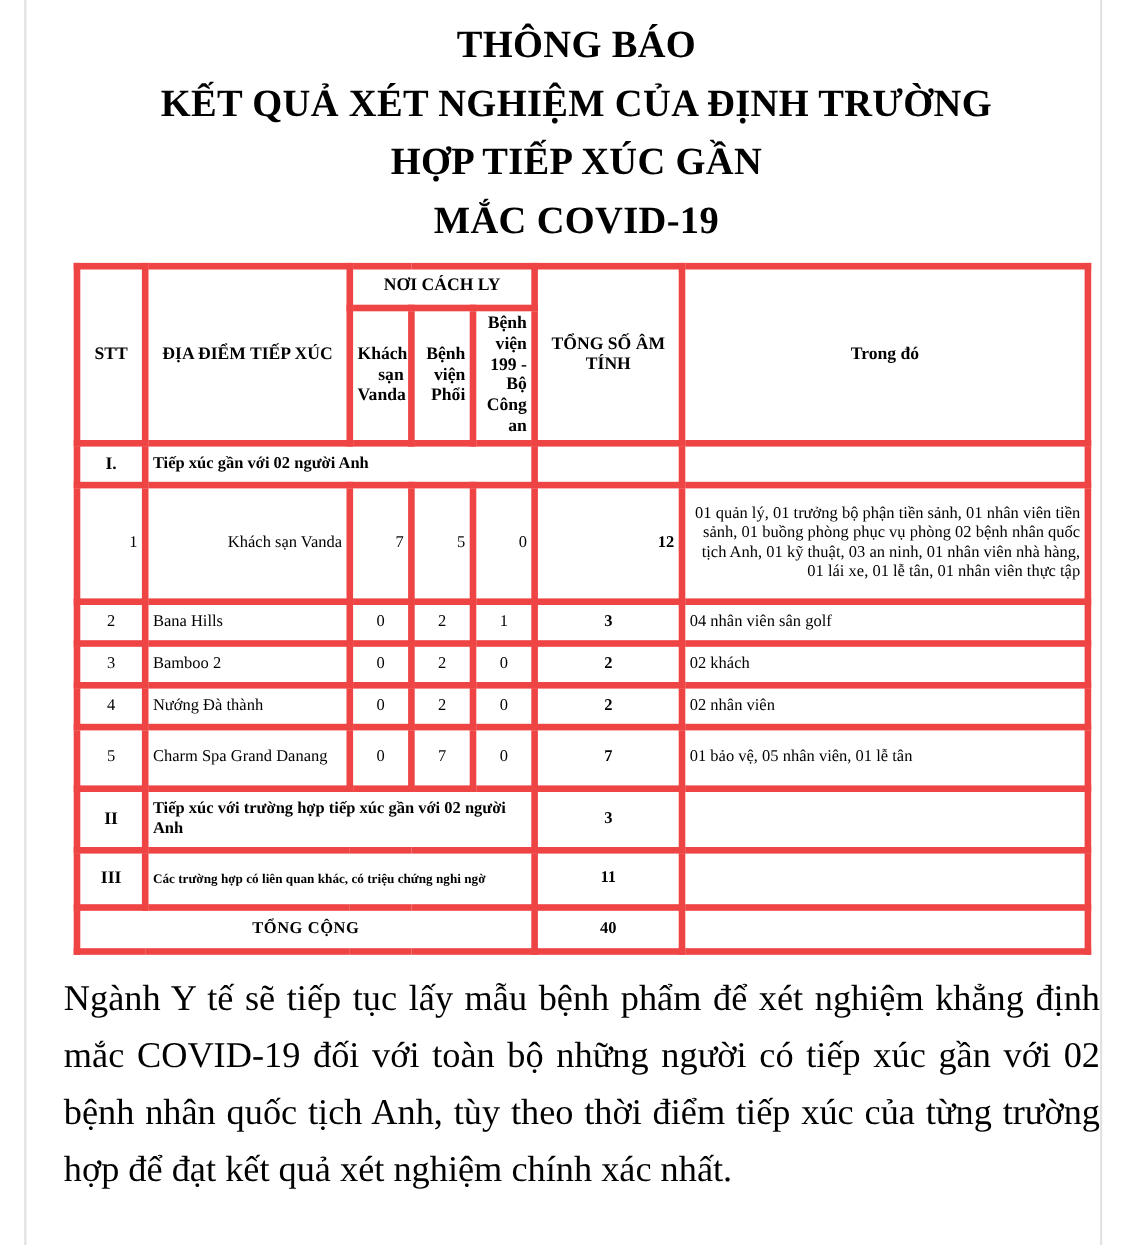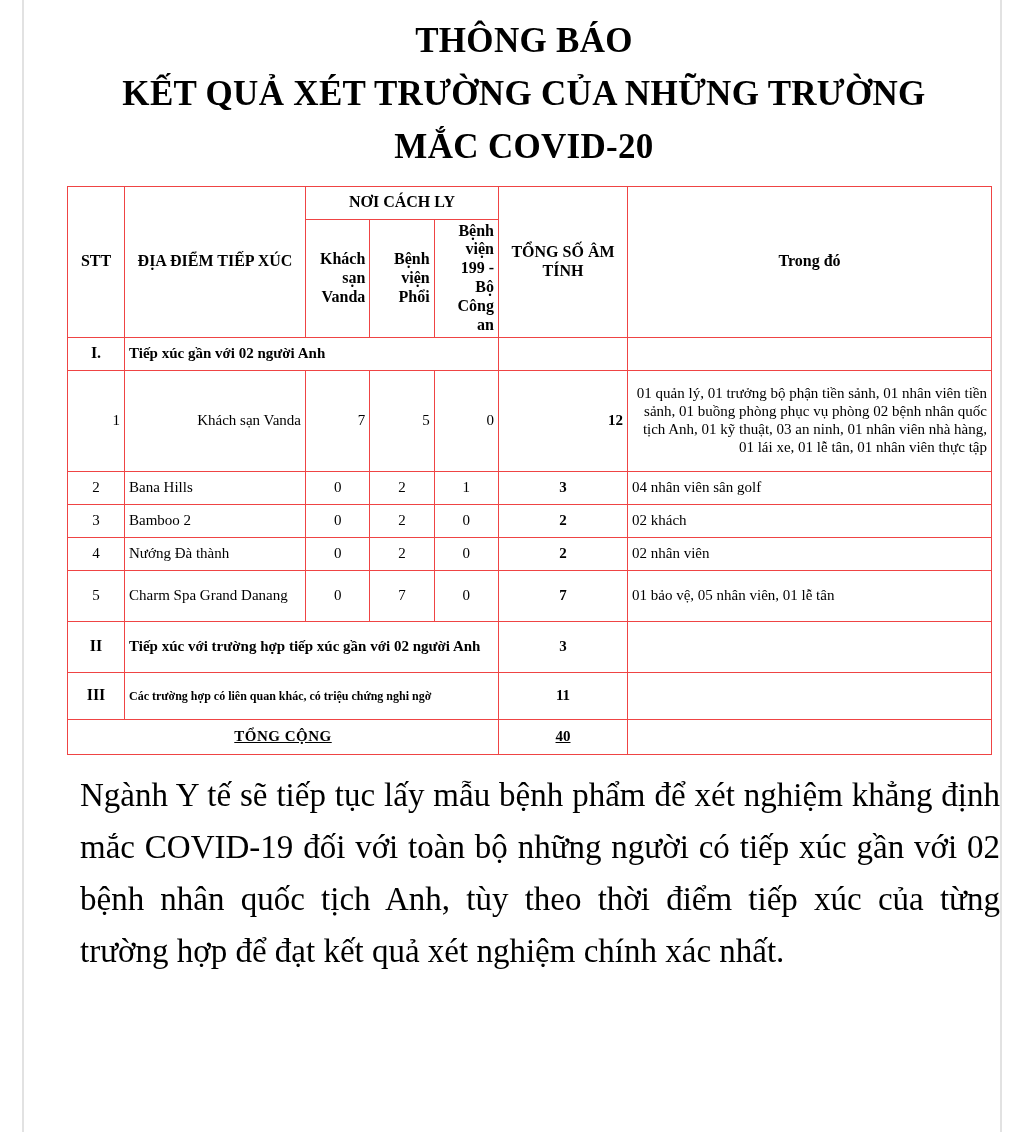--- a/index.html
+++ b/index.html
@@ -54,21 +54,21 @@
     width: 925px;
   }
   table.report {
     border-collapse: collapse;
     table-layout: fixed;
     width: 925px;
     background: #fff;
   }
   table.report th,
   table.report td {
-    border: 1px solid #ef4444;
+    border: 6px solid #ef4444;
     padding: 2px 4px;
     vertical-align: middle;
     font-size: 15px;
     line-height: 1.18;
   }
   table.report thead th {
     text-align: center;
     font-weight: bold;
     font-size: 16px;
   }
@@ -99,45 +99,46 @@
     font-weight: bold;
     font-size: 19px;
     letter-spacing: 0.5px;
   }
 
   .row-tall td { height: 96px; text-align: right; }
   .row-std  td { height: 28px; }
   .row-mid  td { height: 46px; }
   .row-sec2 td { height: 46px; }
   .row-sec3 td { height: 42px; margin-top: 31px; }
-  .row-sum  td { height: 30px; text-decoration: underline; }
+  .row-sum  td { height: 30px; }
   thead tr.hr1 th { height: 28px; }
   thead tr.hr2 th { height: 92px; text-align: right; }
 
   
   .body-text {
-    margin: 14px 36px 0 68px;
+    margin: 14px 36px 0 46px;
     font-size: 33px;
     line-height: 1.58;
     text-align: justify;
     text-align-last: left;
   }
 </style>
 </head>
 <body>
 
 <div class="margin-line left"></div>
 <div class="margin-line right"></div>
 
 <div class="page">
 
   <div class="title-block">
     <div class="title-line">THÔNG BÁO</div>
-    <div class="title-line">KẾT QUẢ XÉT TRƯỜNG CỦA NHỮNG TRƯỜNG</div>
-    <div class="title-line">MẮC COVID-20</div>
+    <div class="title-line">KẾT QUẢ XÉT NGHIỆM CỦA ĐỊNH TRƯỜNG</div>
+    <div class="title-line">HỢP TIẾP XÚC GẦN</div>
+    <div class="title-line">MẮC COVID-19</div>
   </div>
 
   <div class="table-wrap">
     <table class="report">
       <thead>
         <tr class="hr1">
           <th class="h-stt" rowspan="2">STT</th>
           <th class="h-place" rowspan="2">ĐỊA ĐIỂM TIẾP XÚC</th>
           <th class="h-noi" colspan="3">NƠI CÁCH LY</th>
           <th class="h-total" rowspan="2">TỔNG SỐ ÂM TÍNH</th>

